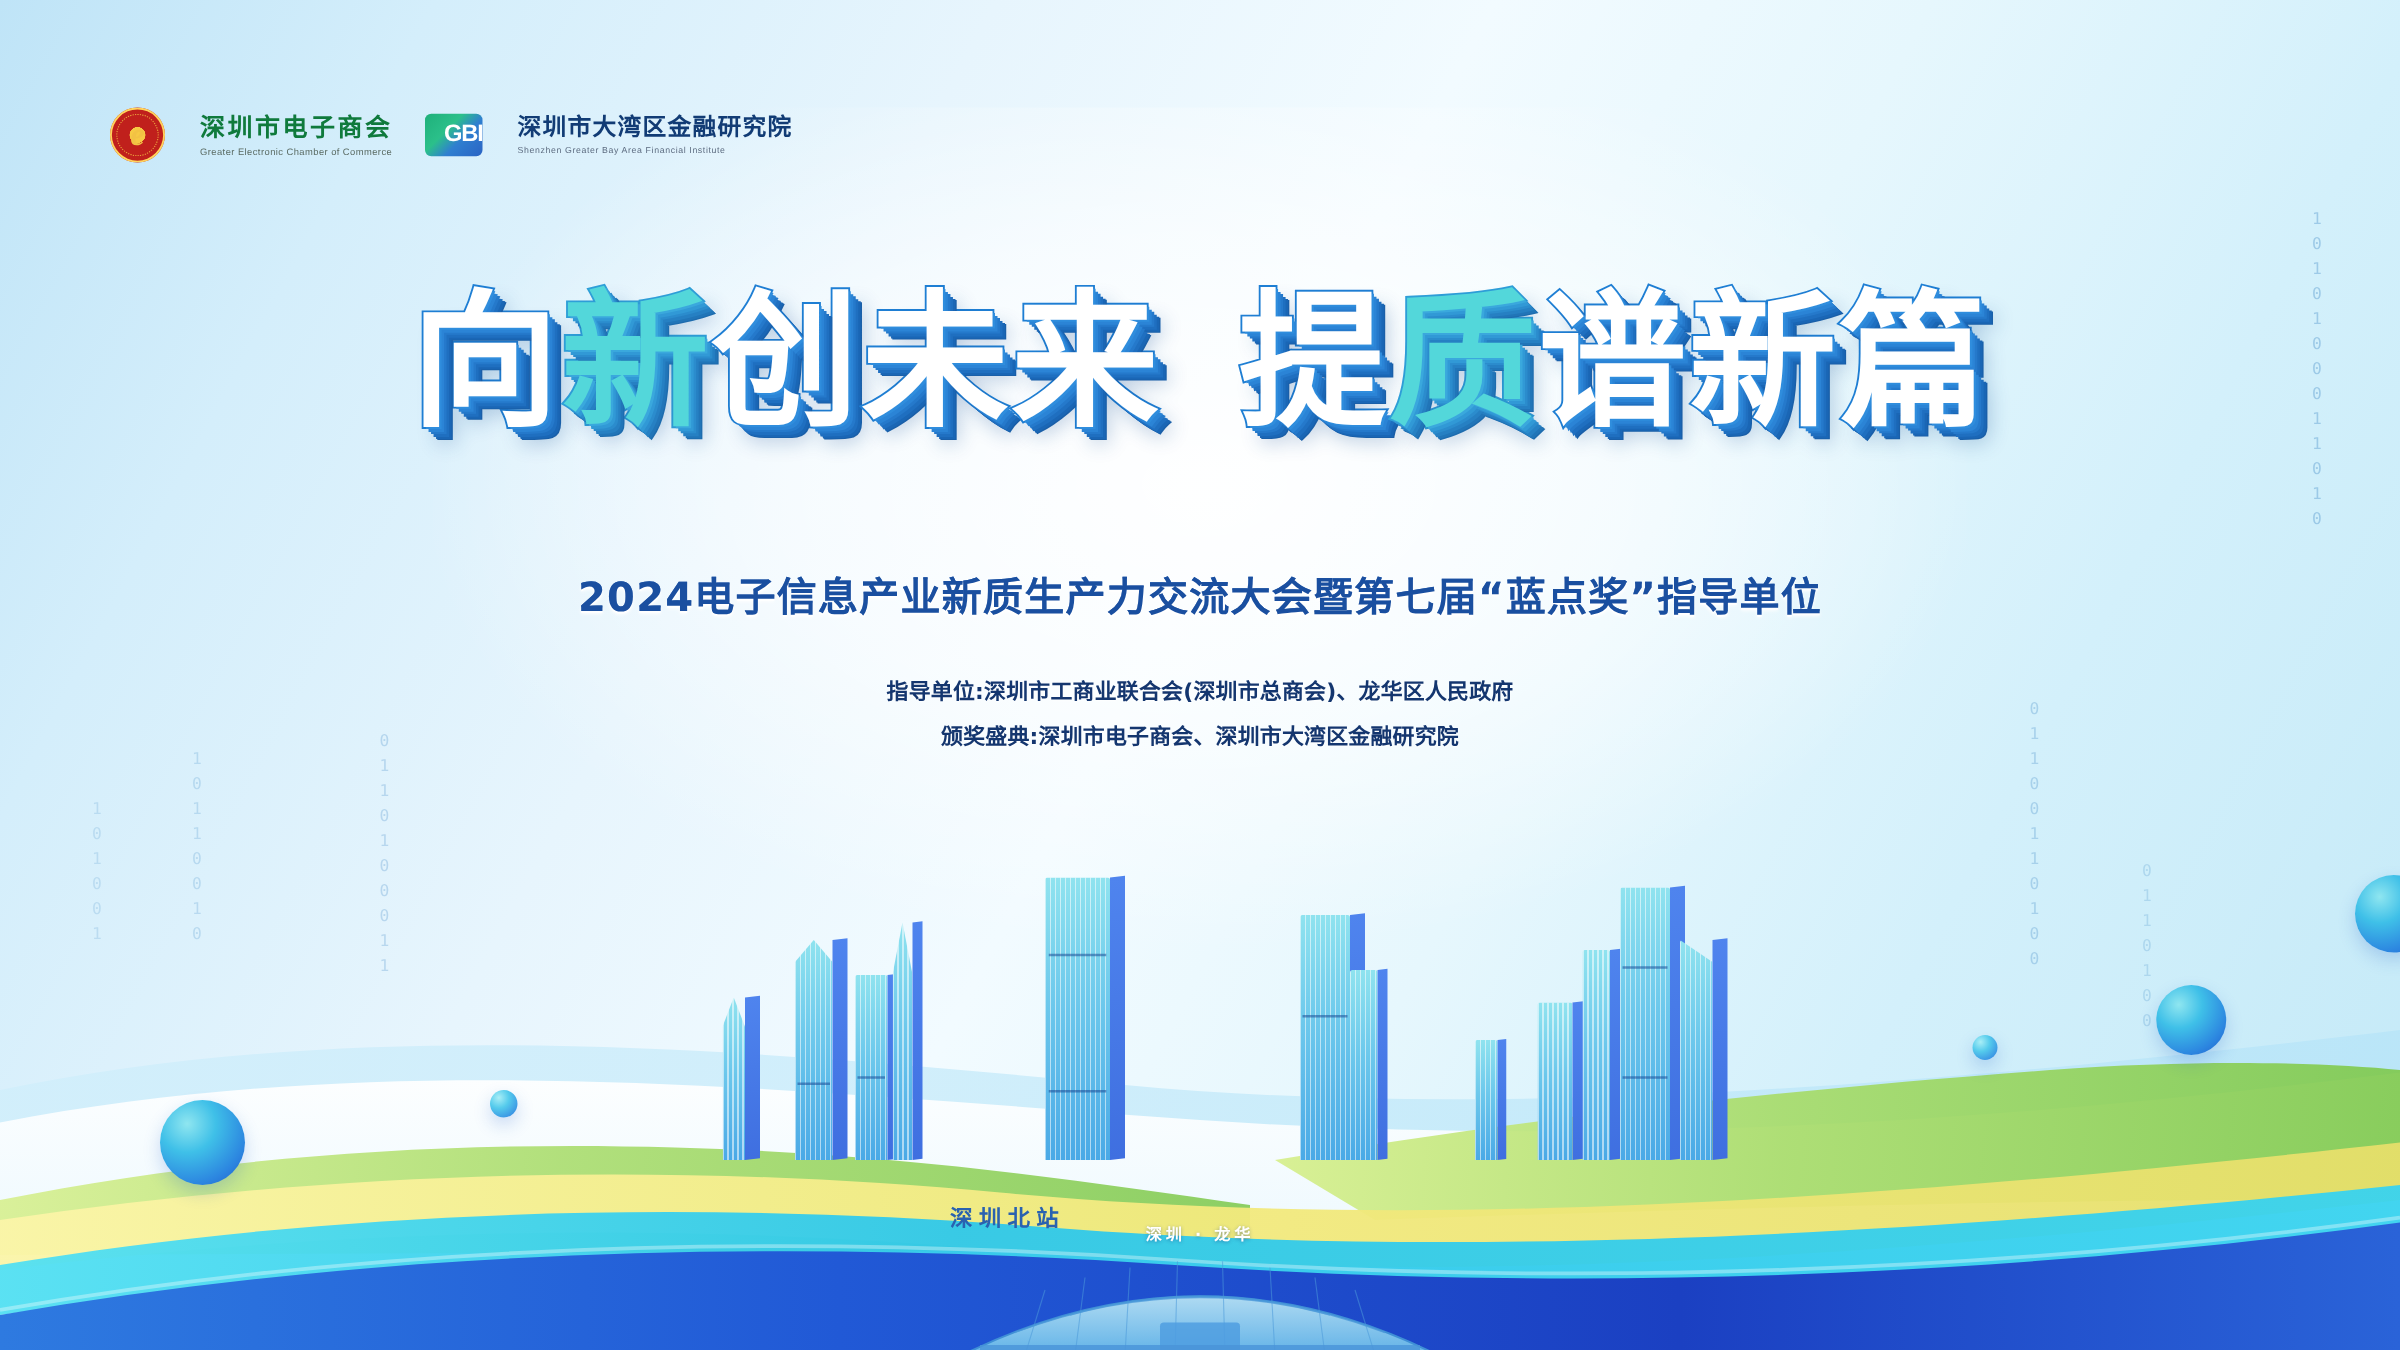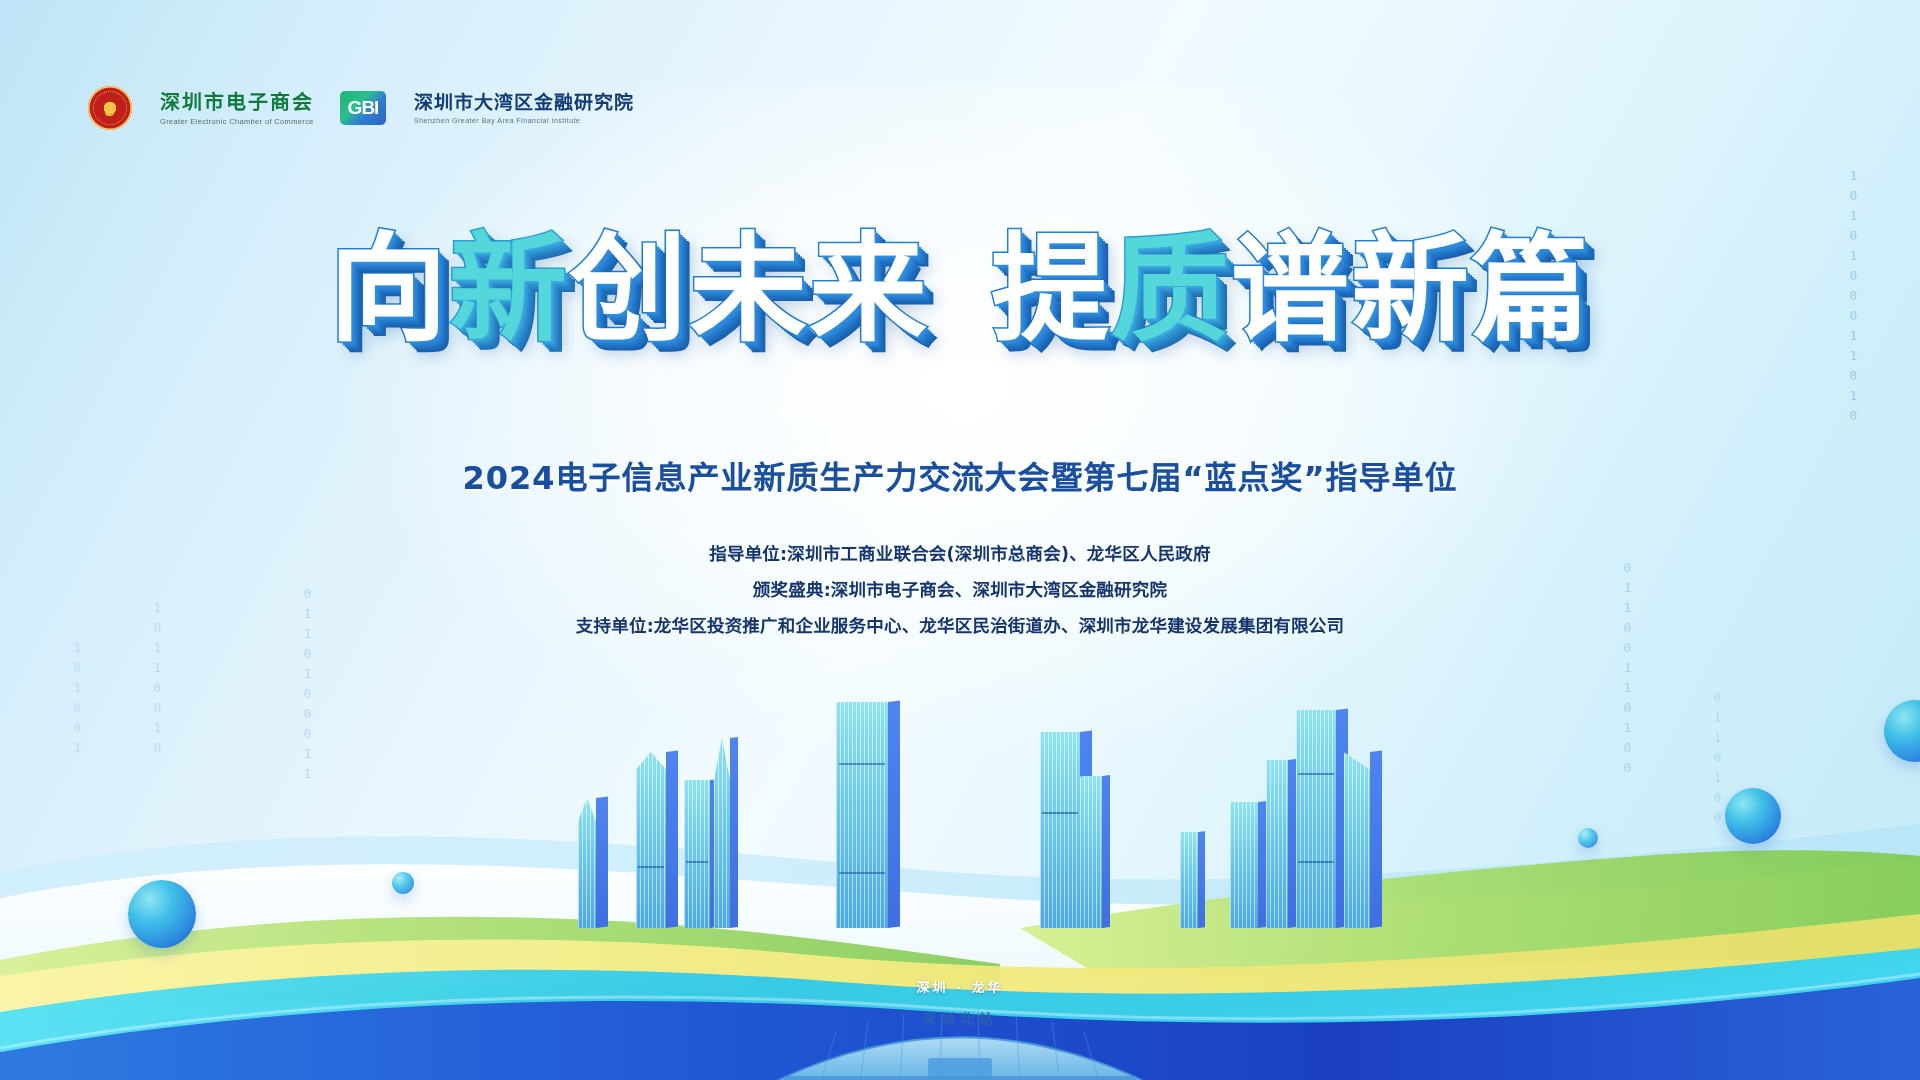--- a/index.html
+++ b/index.html
@@ -30,21 +30,21 @@
   }
   .seal::before{
     content:"";position:absolute;inset:5px;border-radius:50%;border:1px dotted rgba(246,201,68,.75);
   }
   .logo-cn{font-size:20px;font-weight:700;color:#0f7a3c;letter-spacing:2px;line-height:1.15;
            font-family:"DejaVu Sans","Liberation Sans",sans-serif;white-space:nowrap;}
   .logo-en{font-size:7.5px;color:#5a6b63;letter-spacing:.35px;white-space:nowrap;margin-top:3px;}
   .gbi{
     width:46px;height:34px;flex:none;border-radius:5px;position:relative;overflow:hidden;
     background:linear-gradient(135deg,#1fb07a 0%,#2bc08a 38%,#2f7fd0 62%,#2a63c4 100%);
-    display:flex;align-items:center;justify-content:center;
+    display:flex;align-items:center;justify-content:flex-end;
   }
   .gbi span{color:#fff;font-weight:700;font-size:19px;letter-spacing:-1px;
             font-family:"Liberation Sans",sans-serif;}
   .logo-cn2{font-size:19px;font-weight:700;color:#123c75;letter-spacing:1px;line-height:1.15;
             font-family:"DejaVu Sans","Liberation Sans",sans-serif;white-space:nowrap;}
   .logo-en2{font-size:7px;color:#5d6c80;letter-spacing:.5px;white-space:nowrap;margin-top:3px;}
 
   
   .headline{
     position:absolute;left:0;right:0;top:230px;text-align:center;z-index:25;
@@ -114,23 +114,23 @@
   .bl{position:absolute;bottom:0;}
   .bl .face{position:absolute;inset:0;
     background:repeating-linear-gradient(90deg,rgba(255,255,255,.55) 0 1px,rgba(255,255,255,0) 1px 4px),
                linear-gradient(180deg,#8fe3ef 0%,#6cc8ec 45%,#4aa9e6 100%);
     border-radius:2px 2px 0 0;}
   .bl .side{position:absolute;top:0;bottom:0;right:-12px;width:12px;
     background:linear-gradient(180deg,#4f84ee 0%,#3f6fe0 100%);transform:skewY(-7deg);transform-origin:left top;}
   .bl .band{position:absolute;left:6%;right:6%;height:2px;background:rgba(26,74,150,.55);}
 
   .station{position:absolute;bottom:0;left:760px;width:400px;height:84px;z-index:13;}
-  .stat-label{position:absolute;left:0;right:0;top:-36px;text-align:center;
-    font-family:"DejaVu Sans","Liberation Sans",sans-serif;font-size:14px;font-weight:700;
-    color:#2a62b0;letter-spacing:5px;margin-top:48px;}
+  .stat-label{position:absolute;left:0;right:0;top:-36px;
+    font-family:"DejaVu Sans","Liberation Sans",sans-serif;font-size:18px;font-weight:700;
+    color:#2a62b0;letter-spacing:5px;}
   .bottom-label{position:absolute;left:0;right:0;bottom:84px;text-align:center;z-index:40;
     font-family:"DejaVu Sans","Liberation Sans",sans-serif;font-size:13px;font-weight:700;
     color:#ffffff;letter-spacing:3px;text-shadow:0 1px 3px rgba(20,60,130,.45);margin-top:16px;}
 </style>
 </head>
 <body>
 
 <div id="stage">
 
   <div class="binary bin-a">1010100011010</div>
@@ -159,21 +159,20 @@
     </div>
   </div>
 
   <div class="headline" id="headline"><span class="w">向</span><span class="w accent">新</span><span class="w">创</span><span class="w">未</span><span class="w">来</span><span class="gap"></span><span class="w">提</span><span class="w accent">质</span><span class="w">谱</span><span class="w">新</span><span class="w">篇</span></div>
 
   <div class="subtitle">2024电子信息产业新质生产力交流大会暨第七届“蓝点奖”指导单位</div>
 
   <div class="orgs" id="orgs">
       <div>指导单位:深圳市工商业联合会(深圳市总商会)、龙华区人民政府</div>
       <div>颁奖盛典:深圳市电子商会、深圳市大湾区金融研究院</div>
-      <div>支持单位:龙华区投资推广和企业服务中心、龙华区民治街道办、深圳市龙华建设发展集团有限公司</div>
     </div>
 
   <div class="sphere" style="left:128px;top:880px;width:68px;height:68px;"></div>
   <div class="sphere small" style="left:392px;top:872px;width:22px;height:22px;"></div>
   <div class="sphere" style="left:1725px;top:788px;width:56px;height:56px;"></div>
   <div class="sphere small" style="left:1578px;top:828px;width:20px;height:20px;"></div>
   <div class="sphere" style="left:1884px;top:700px;width:62px;height:62px;"></div>
 
   <div class="city">
 

